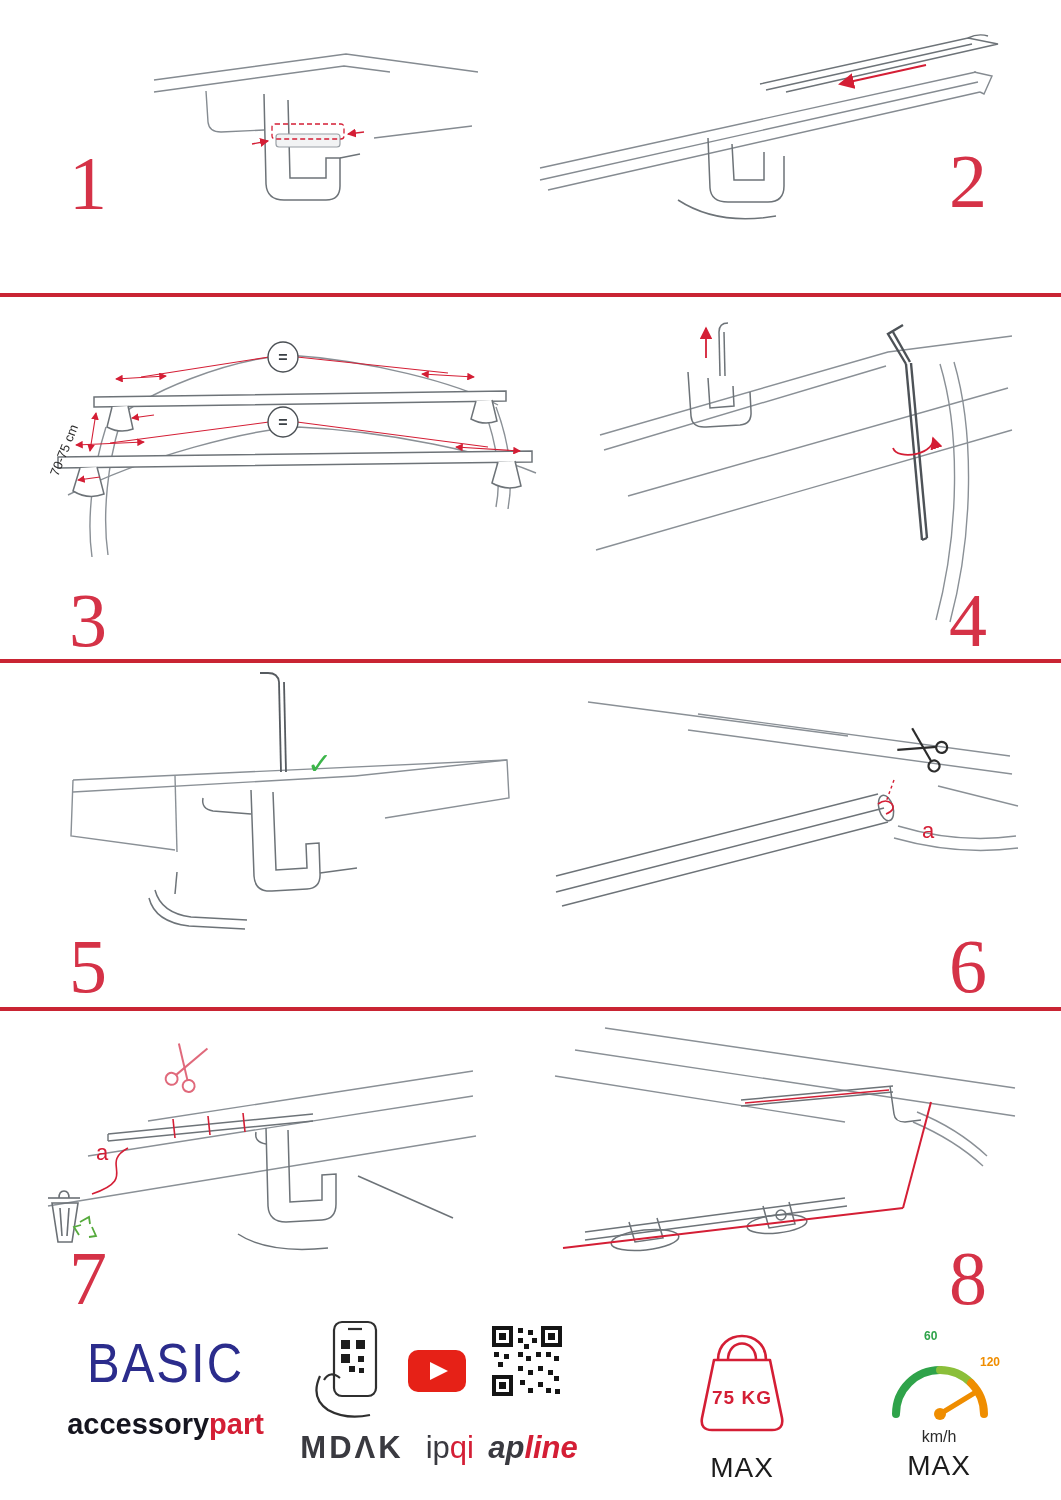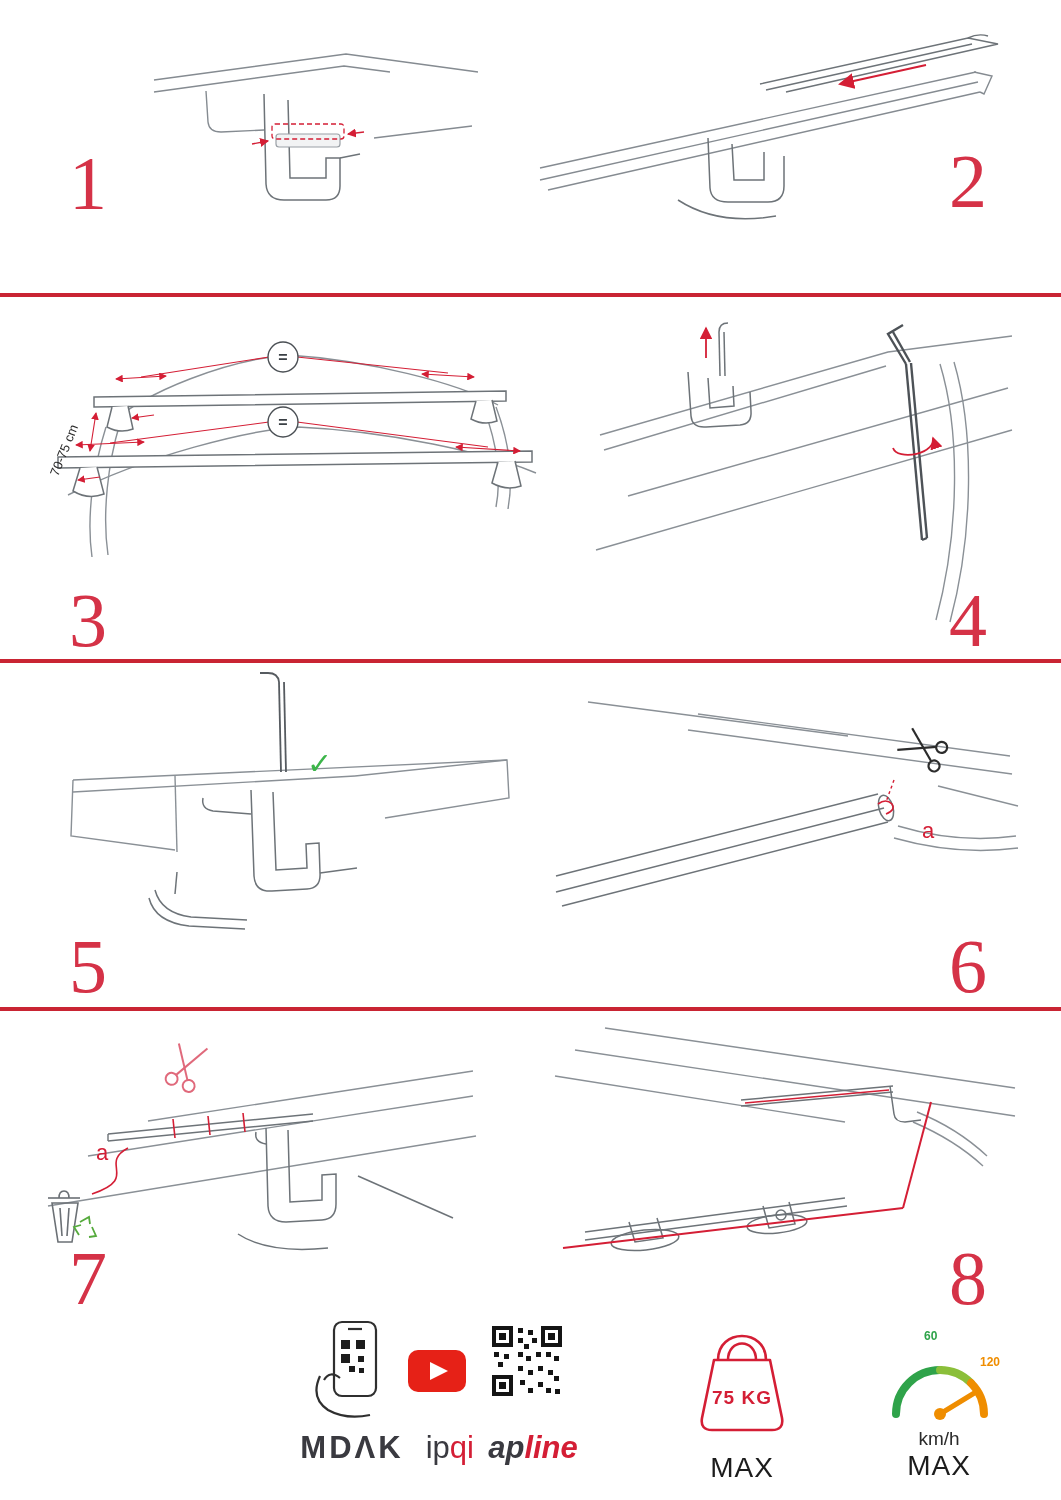--- a/index.html
+++ b/index.html
@@ -27,21 +27,21 @@
   
   .brand { position:absolute; left:58px; top:1332px; width:215px; text-align:center; }
   .brand-title { font-size:49px; font-weight:400; letter-spacing:2px; color:#2b2c8c; transform:scaleY(1.12); transform-origin:top center; }
   .brand-sub { margin-top:20px; font-size:29px; font-weight:700; color:#15151f; letter-spacing:0; }
   .red { color:#d41e35; }
   .partner { position:absolute; text-align:center; font-size:31px; color:#3a3a40; }
   .partner-mdak { font-weight:700; letter-spacing:3px; }
   .partner-ipqi { font-weight:400;text-align:right; }
   .partner-apline { font-weight:600;font-style:italic; }
   .max-label { position:absolute; text-align:center; font-size:28px; font-weight:500; letter-spacing:1px; color:#1c1c1c; }
-  .kmh { position:absolute; text-align:center; font-size:19px; font-weight:500; color:#2b2b2b; }
+  .kmh { position:absolute; text-align:center; font-size:16px; font-weight:500; color:#2b2b2b; }
 </style>
 </head>
 <body>
 
 <div class="sheet">
 
   <svg class="illus" style="left:148px;top:42px;width:336px;height:218px" viewBox="0 0 336 218">
     <defs>
       <marker id="m1" viewBox="0 0 8 8" markerWidth="7" markerHeight="7" refX="7" refY="4" orient="auto-start-reverse">
         <path d="M0 0 L8 4 L0 8 Z" fill="#d41e35"></path>
@@ -296,20 +296,24 @@
       <circle cx="236" cy="199" r="5"></circle>
     </g>
     <path d="M200 87 L344 74" stroke="#d41e35" stroke-width="1.4" fill="none"></path>
     <g stroke="#d41e35" stroke-width="2" fill="none">
       <path d="M18 232 L358 192"></path>
       <path d="M358 192 L386 86"></path>
     </g>
   </svg>
   <div class="num" style="left:923px;top:1240px">8</div>
 
+  <div class="brand">
+    <div class="brand-title">BASIC</div>
+    <div class="brand-sub"><span>accessory</span><span class="red">part</span></div>
+  </div>
 
   <svg class="illus" style="left:310px;top:1318px;width:84px;height:106px" viewBox="0 0 84 106">
     <g stroke="#2f2f2f" fill="none" stroke-width="2.2">
       <rect x="24" y="4" width="42" height="74" rx="8"></rect>
       <path d="M38 11 h14"></path>
       <path d="M10 58 Q0 80 18 92 Q36 102 60 97"></path>
       <path d="M14 62 Q20 52 30 60"></path>
     </g>
     <g fill="#1c1c1c">
       <rect x="31" y="22" width="9" height="9"></rect>

